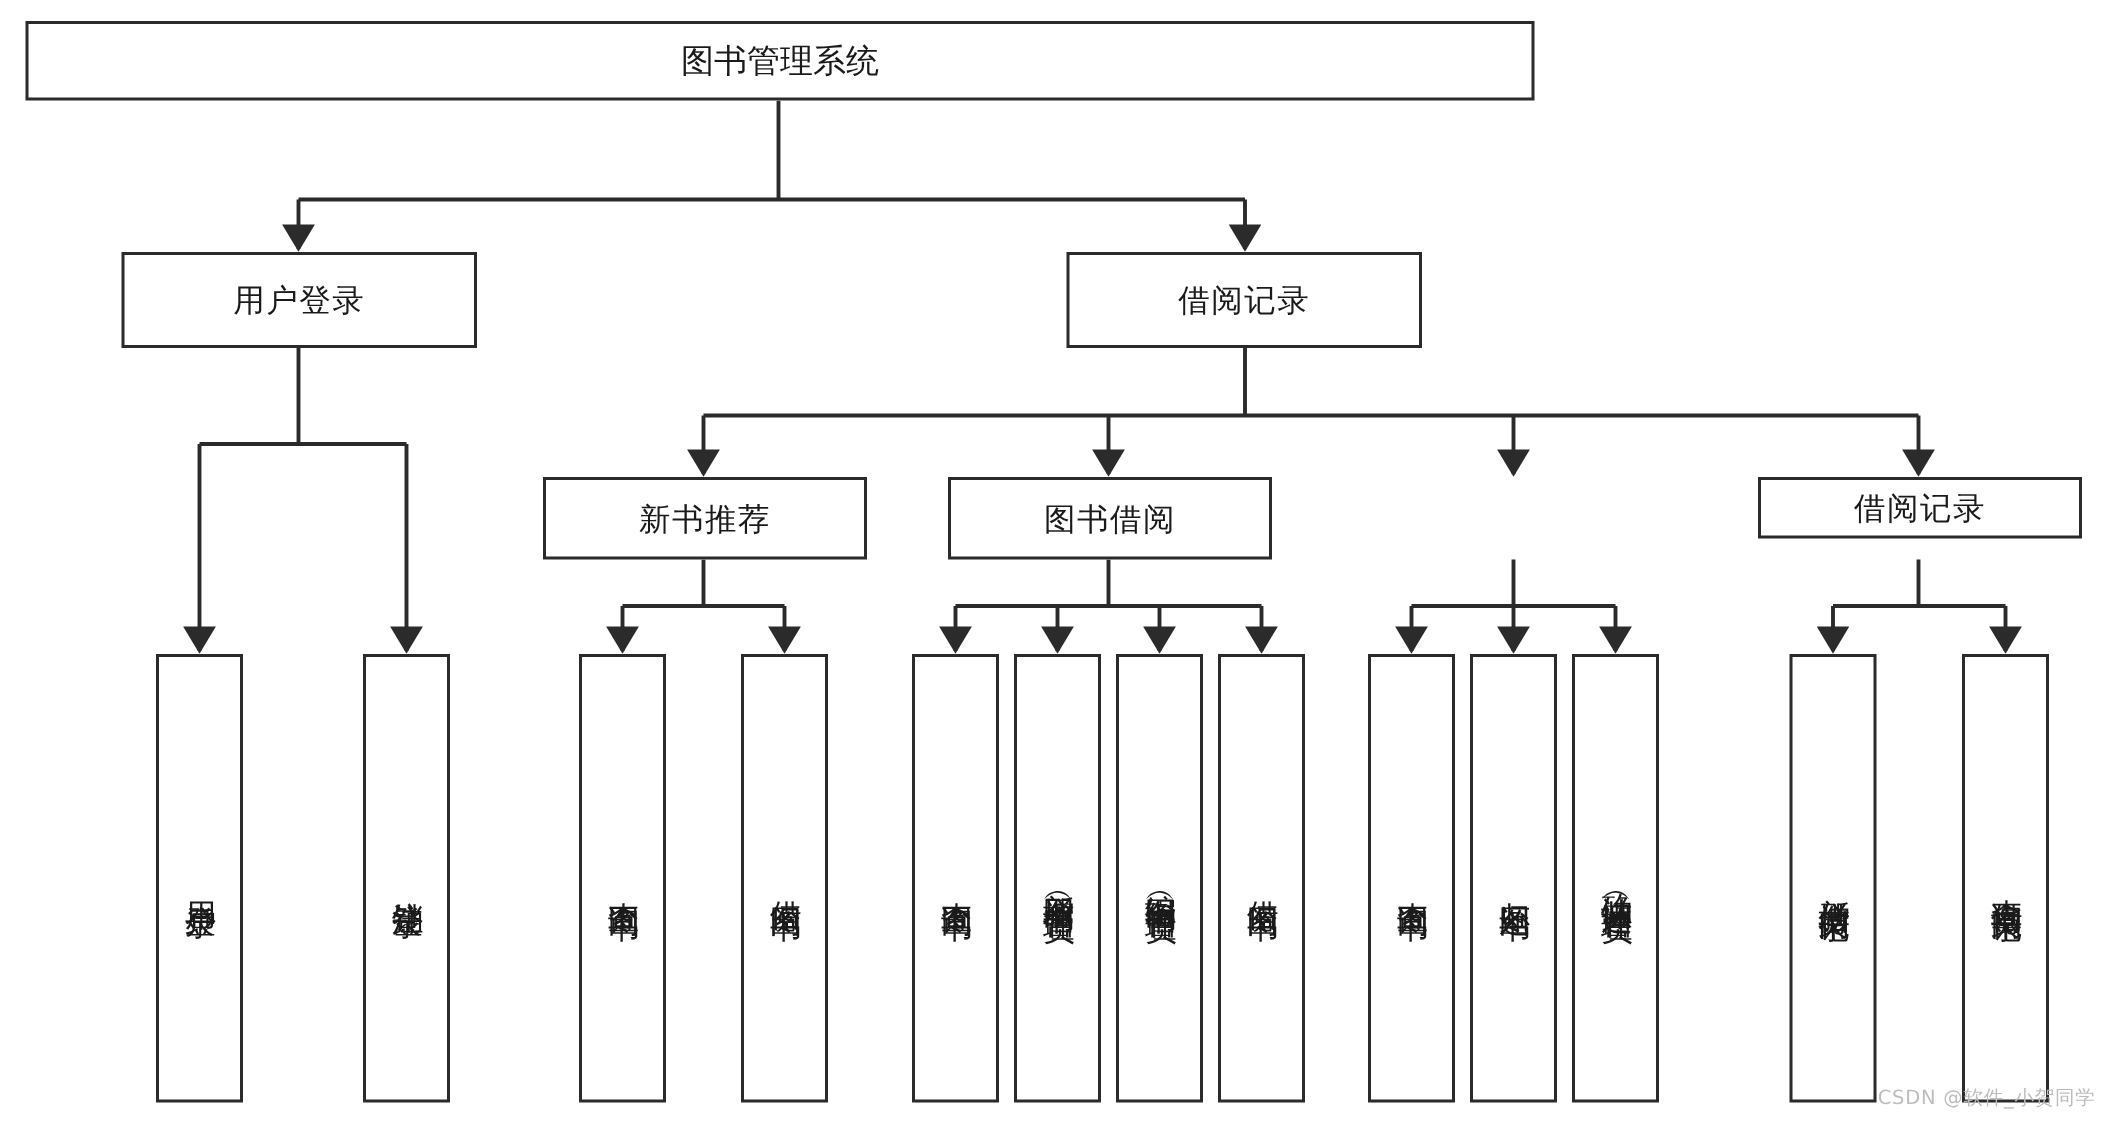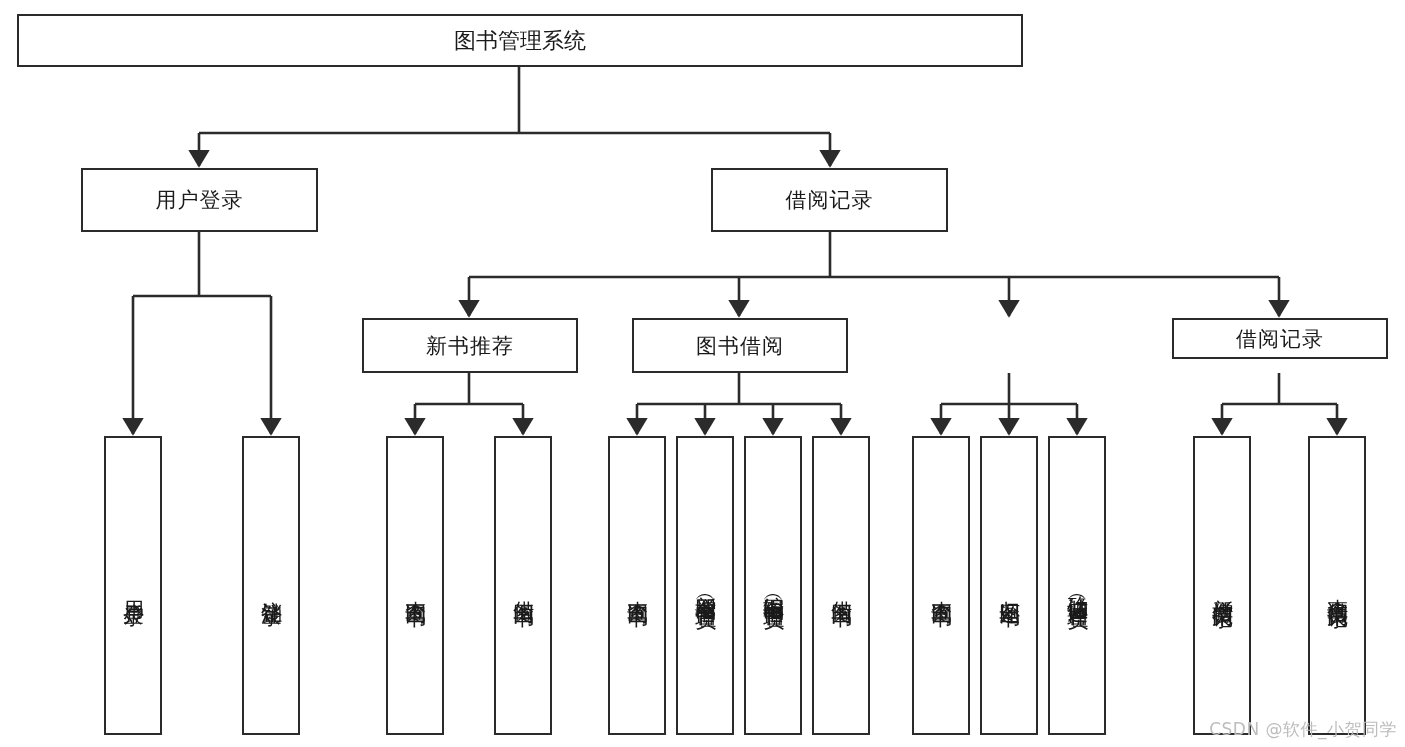--- a/index.html
+++ b/index.html
@@ -53,21 +53,21 @@
     font-size: 21px;
     line-height: 1.32;
     letter-spacing: 2px;
     white-space: nowrap;
     color: #1a1a1a;
   }
   .watermark {
     position: absolute;
     right: 8px;
     bottom: 6px;
-    font-size: 17px;
+    font-size: 13px;
     color: #bdbdbd;
     letter-spacing: 0.5px;
     white-space: nowrap;
     text-align: center;
   }
 </style>
 </head>
 <body>
 
 <div id="canvas">

